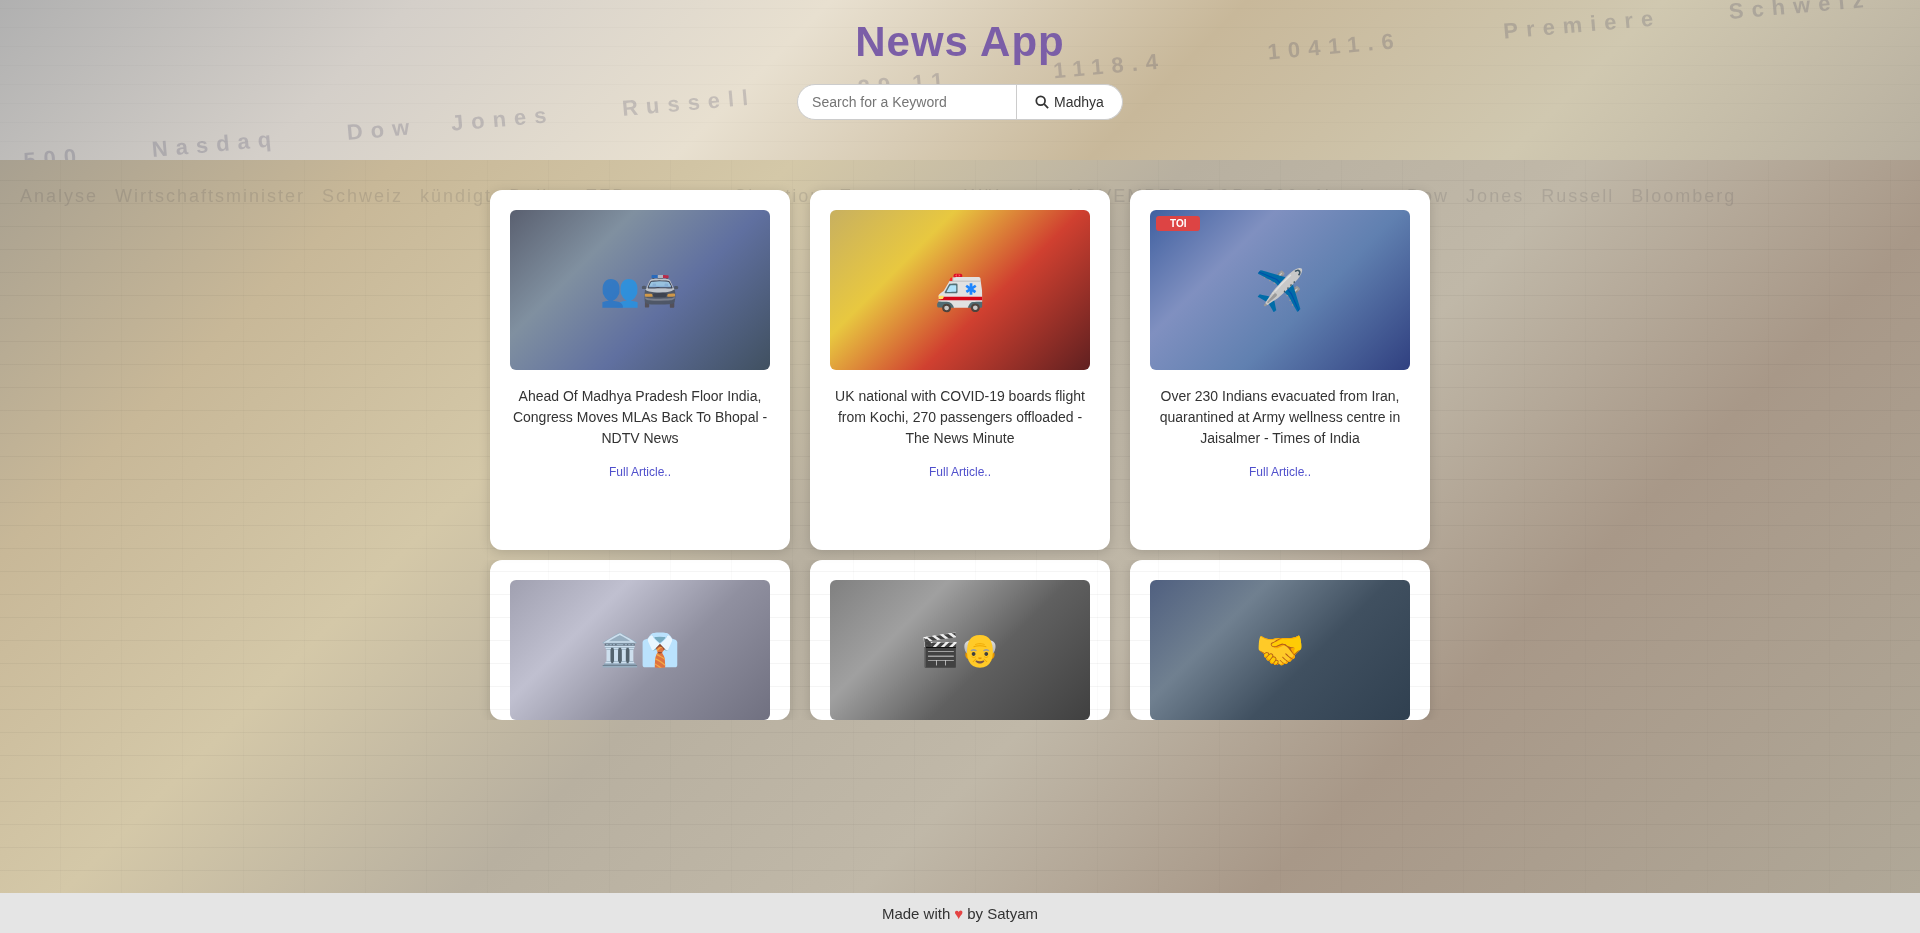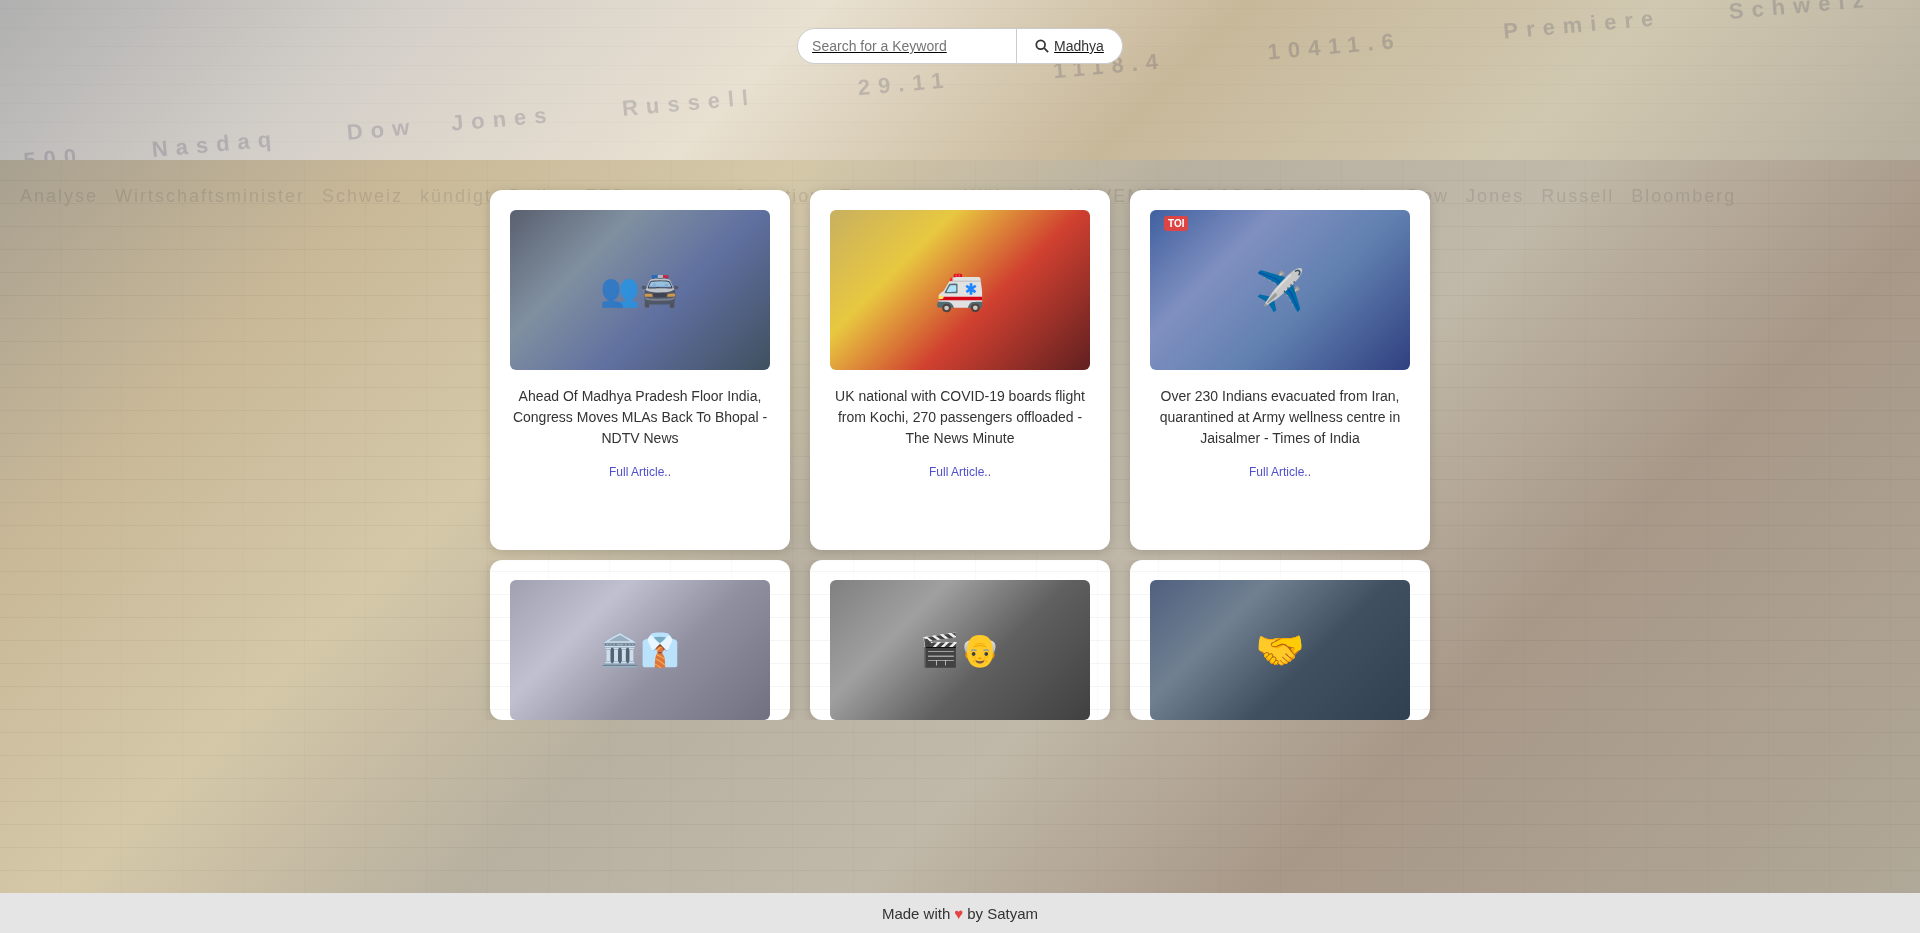--- a/index.html
+++ b/index.html
@@ -77,21 +77,20 @@
       letter-spacing: 1px;
     }
 
     .search-bar {
       position: relative;
       z-index: 2;
       display: flex;
       align-items: center;
       gap: 0;
       margin-top: 18px;
-      text-decoration: underline;
     }
 
     .search-input {
       width: 220px;
       height: 36px;
       border: 1px solid #ccc;
       border-radius: 18px 0 0 18px;
       padding: 0 14px;
       font-size: 14px;
       color: #555;
@@ -269,26 +268,26 @@
       position: absolute;
       font-size: 40px;
       top: 50%;
       left: 50%;
       transform: translate(-50%, -50%);
     }
 
     .toi-badge {
       position: absolute;
       top: 6px;
-      left: 14px;
+      left: 6px;
       background: #d44;
       color: #fff;
       font-size: 10px;
       font-weight: bold;
-      padding: 2px 4px;
+      padding: 2px 14px;
       border-radius: 3px;
     }
 
     .news-title {
       font-size: 14px;
       color: #333;
       text-align: center;
       padding: 16px 20px 8px 20px;
       line-height: 1.5;
     }
@@ -348,20 +347,21 @@
       overflow: hidden;
     }
   </style>
 </head>
 <body>
 
 <div class="background-header">
   <div class="newspaper-bg"></div>
   <div class="bg-newspaper-text"></div>
 
+  <h1 class="app-title">News App</h1>
 
   <div class="search-bar">
     <input class="search-input" type="text" placeholder="Search for a Keyword" style="">
     <button class="search-button">
       <svg class="search-icon-svg" viewBox="0 0 16 16" fill="none" stroke="#333" stroke-width="2">
         <circle cx="6.5" cy="6.5" r="5"></circle>
         <line x1="10.5" y1="10.5" x2="15" y2="15"></line>
       </svg>
       <span>Madhya</span>
     </button>

